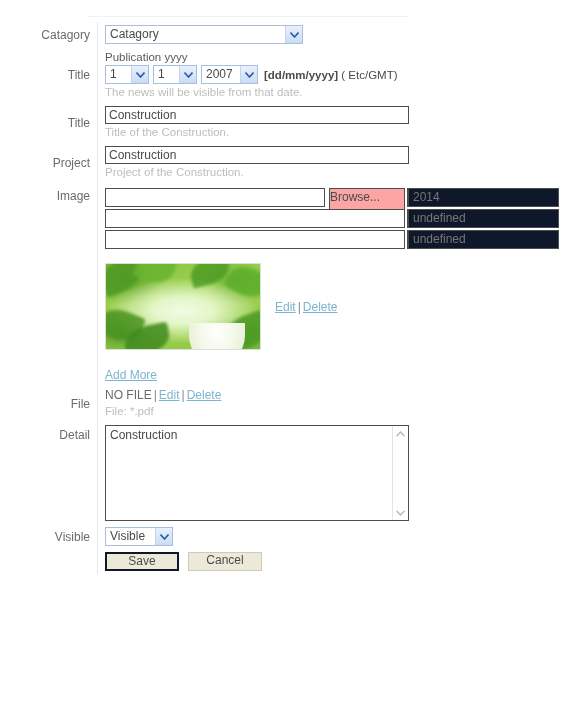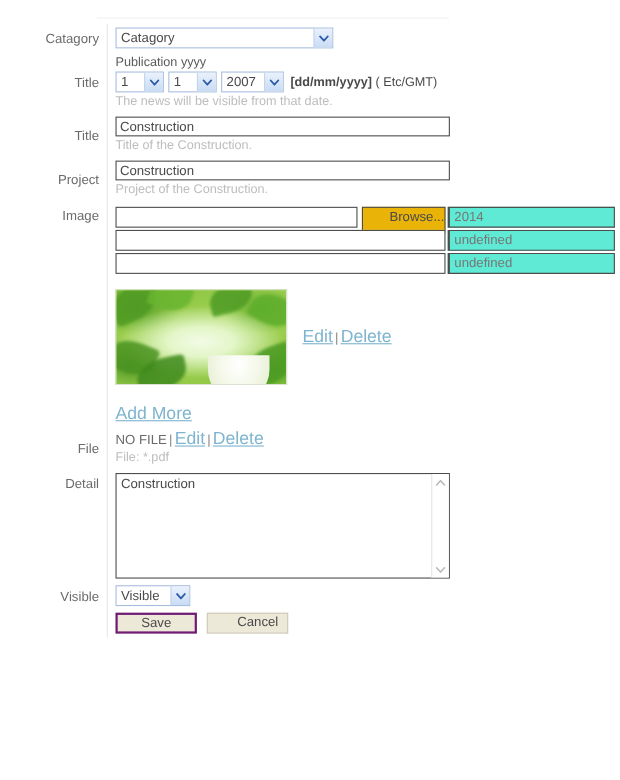--- a/index.html
+++ b/index.html
@@ -152,35 +152,35 @@
     border: 1px solid #4d4d4d;
     background: #ffffff;
     height: 19px;
   }
   .browse-btn {
     box-sizing: border-box;
     width: 76px;
     height: 24px;
     margin-left: 4px;
     border: 1px solid #4d4d4d;
-    background: #eab308;
+    background: #fca5a5;
     font-family: "Liberation Sans", sans-serif;
     font-size: 12px;
     color: #4a4a4a;
     line-height: 17px;
-    text-align: right;
+    text-align: left;
     cursor: default;
   }
   .name-cell {
     box-sizing: border-box;
     width: 152px;
     height: 19px;
     border: 1px solid #4d4d4d;
     border-left: 2px solid #4d4d4d;
-    background: #5eead4;
+    background: #0f172a;
     font-size: 12px;
     color: #777777;
     line-height: 17px;
     padding-left: 4px;
     white-space: nowrap;
     overflow: hidden;
   }
   .col-file { width: 300px; padding-right: 2px !important; }
 
   
@@ -228,21 +228,21 @@
   .thumb-links {
     margin-left: 14px;
     font-size: 12px;
     color: #666666;
     white-space: nowrap;
   }
 
   a.lnk {
     color: #7db4cf;
     text-decoration: underline;
-    font-size: 16px;
+    font-size: 12px;
     cursor: pointer;
   }
   .sep { color: #888888; padding: 0 2px; }
 
   .add-more { margin-top: 18px; }
 
   .file-line { font-size: 12px; color: #6a6a6a; line-height: 15px; }
   .file-line .nofile { color: #6a6a6a; }
 
   
@@ -288,22 +288,22 @@
     background: #ece9d8;
     font-family: "Liberation Sans", sans-serif;
     font-size: 12px;
     color: #4a4a4a;
     line-height: 15px;
     text-align: center;
     padding: 0 8px;
     cursor: default;
     vertical-align: middle;
   }
-  .btn-save { border: 2px solid #701a75; margin-right: 9px; }
-  .btn-cancel { border: 1px solid #cfcabb; text-align: right; }
+  .btn-save { border: 2px solid #0f172a; margin-right: 9px; }
+  .btn-cancel { border: 1px solid #cfcabb; }
 </style>
 </head>
 <body>
 
 <div class="top-rule"></div>
 
 <div class="form">
 <table class="form-table">
 
   <tbody>

